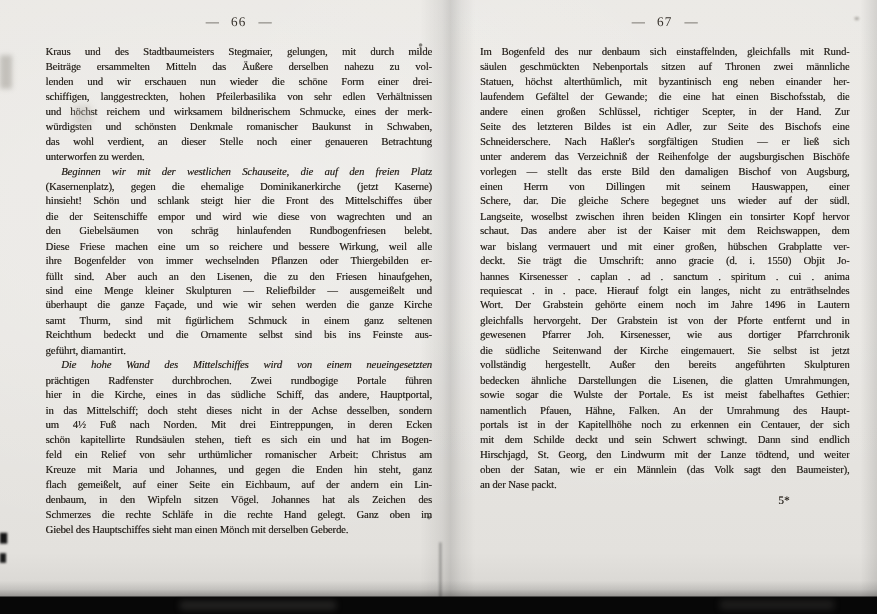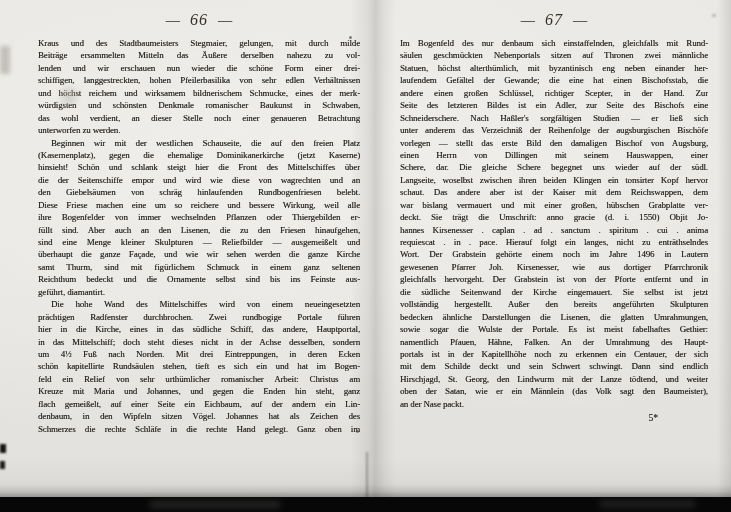--- a/index.html
+++ b/index.html
@@ -37,32 +37,32 @@
   .speck1 { position:absolute; left:349px; top:36px; width:3px; height:3px; background:rgba(40,36,30,0.55); border-radius:50%; }
   .speck2 { position:absolute; left:356px; top:430px; width:3px; height:3px; background:rgba(40,36,30,0.45); border-radius:50%; }
   .speck3 { position:absolute; left:712px; top:14px; width:4px; height:3px; background:rgba(90,85,78,0.4); border-radius:50%; filter:blur(1px); }
   .edge-right { position:absolute; right:0; top:0; width:14px; height:512px;
     background:linear-gradient(270deg, rgba(0,0,0,0.10), rgba(0,0,0,0)); }
 
   .page { position:absolute; top:13px; }
   .page-left  { left:38px;  width:322px; }
   .page-right { left:400px; width:308px; }
 
-  .pagehead { text-align:center; font-size:16px; line-height:13px; color:#36312b; margin-bottom:11px;font-style:italic; }
+  .pagehead { text-align:center; font-size:11px; line-height:13px; color:#36312b; margin-bottom:11px; }
   .pagehead .dash { margin:0 10px; color:#46413b; }
   .pagehead .num { letter-spacing:1px; }
 
   .pbody { width:100%; }
   .pline {
     font-size:8.9px; line-height:12.45px; height:12.45px; overflow:hidden;
     color:#26211b; letter-spacing:-0.1px;
     text-align:justify; text-align-last:justify;
     text-shadow:0.25px 0 0 rgba(38,33,27,0.55);
   }
-  .pline.in  { text-indent:13px; }
+  .pline.in  { text-indent:13px;font-style:italic; }
   .pline.end { text-align-last:left; }
 
   .sig { margin-top:3px; text-align:right; padding-right:50px; font-size:9.5px; color:#26211b;
          text-shadow:0.25px 0 0 rgba(38,33,27,0.5); }
 </style>
 </head>
 <body>
 
 <div class="scan">
 
@@ -99,20 +99,21 @@
         <div class="pline">prächtigen Radfenster durchbrochen. Zwei rundbogige Portale führen</div>
         <div class="pline">hier in die Kirche, eines in das südliche Schiff, das andere, Hauptportal,</div>
         <div class="pline">in das Mittelschiff; doch steht dieses nicht in der Achse desselben, sondern</div>
         <div class="pline">um 4½ Fuß nach Norden. Mit drei Eintreppungen, in deren Ecken</div>
         <div class="pline">schön kapitellirte Rundsäulen stehen, tieft es sich ein und hat im Bogen-</div>
         <div class="pline">feld ein Relief von sehr urthümlicher romanischer Arbeit: Christus am</div>
         <div class="pline">Kreuze mit Maria und Johannes, und gegen die Enden hin steht, ganz</div>
         <div class="pline">flach gemeißelt, auf einer Seite ein Eichbaum, auf der andern ein Lin-</div>
         <div class="pline">denbaum, in den Wipfeln sitzen Vögel. Johannes hat als Zeichen des</div>
         <div class="pline">Schmerzes die rechte Schläfe in die rechte Hand gelegt. Ganz oben im</div>
+        <div class="pline end">Giebel des Hauptschiffes sieht man einen Mönch mit derselben Geberde.</div>
       </div>
   </div>
 
   <div class="page page-right">
     <div class="pagehead">
       <span class="dash">—</span><span class="num">67</span><span class="dash">—</span>
     </div>
     <div class="pbody">
 
     <div class="pline">Im Bogenfeld des nur denbaum sich einstaffelnden, gleichfalls mit Rund-</div>
@@ -126,22 +127,22 @@
         <div class="pline">vorlegen — stellt das erste Bild den damaligen Bischof von Augsburg,</div>
         <div class="pline">einen Herrn von Dillingen mit seinem Hauswappen, einer</div>
         <div class="pline">Schere, dar. Die gleiche Schere begegnet uns wieder auf der südl.</div>
         <div class="pline">Langseite, woselbst zwischen ihren beiden Klingen ein tonsirter Kopf hervor</div>
         <div class="pline">schaut. Das andere aber ist der Kaiser mit dem Reichswappen, dem</div>
         <div class="pline">war bislang vermauert und mit einer großen, hübschen Grabplatte ver-</div>
         <div class="pline">deckt. Sie trägt die Umschrift: anno gracie (d. i. 1550) Objit Jo-</div>
         <div class="pline">hannes Kirsenesser . caplan . ad . sanctum . spiritum . cui . anima</div>
         <div class="pline">requiescat . in . pace. Hierauf folgt ein langes, nicht zu enträthselndes</div>
         <div class="pline">Wort. Der Grabstein gehörte einem noch im Jahre 1496 in Lautern</div>
+        <div class="pline">gleichfalls hervorgeht. Der Grabstein ist von der Pforte entfernt und in</div>
         <div class="pline">gewesenen Pfarrer Joh. Kirsenesser, wie aus dortiger Pfarrchronik</div>
-        <div class="pline">gleichfalls hervorgeht. Der Grabstein ist von der Pforte entfernt und in</div>
         <div class="pline">die südliche Seitenwand der Kirche eingemauert. Sie selbst ist jetzt</div>
         <div class="pline">vollständig hergestellt. Außer den bereits angeführten Skulpturen</div>
         <div class="pline">bedecken ähnliche Darstellungen die Lisenen, die glatten Umrahmungen,</div>
         <div class="pline">sowie sogar die Wulste der Portale. Es ist meist fabelhaftes Gethier:</div>
         <div class="pline">namentlich Pfauen, Hähne, Falken. An der Umrahmung des Haupt-</div>
         <div class="pline">portals ist in der Kapitellhöhe noch zu erkennen ein Centauer, der sich</div>
         <div class="pline">mit dem Schilde deckt und sein Schwert schwingt. Dann sind endlich</div>
         <div class="pline">Hirschjagd, St. Georg, den Lindwurm mit der Lanze tödtend, und weiter</div>
         <div class="pline">oben der Satan, wie er ein Männlein (das Volk sagt den Baumeister),</div>
         <div class="pline end">an der Nase packt.</div>

